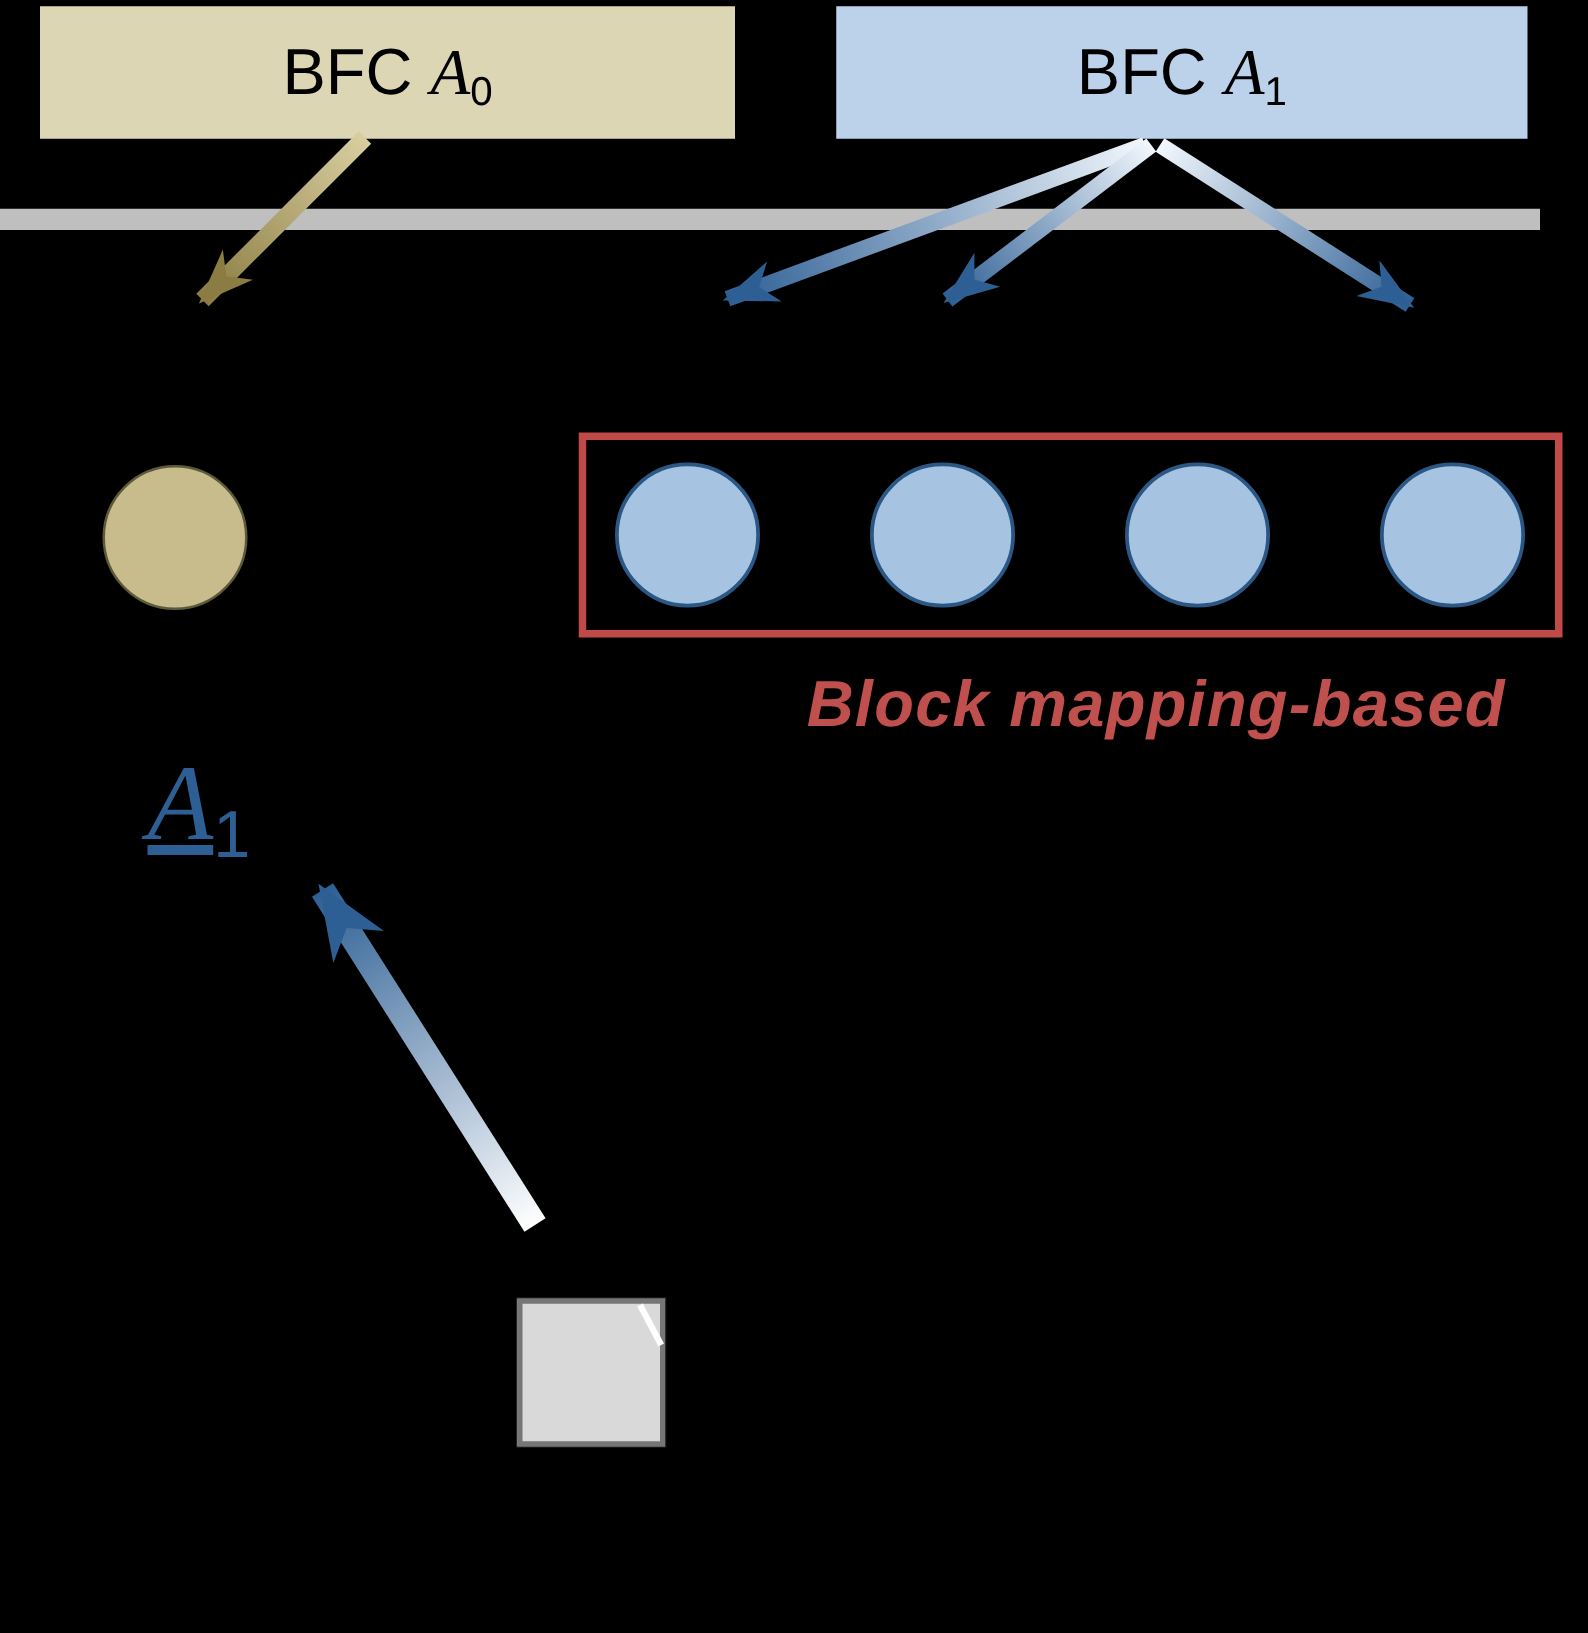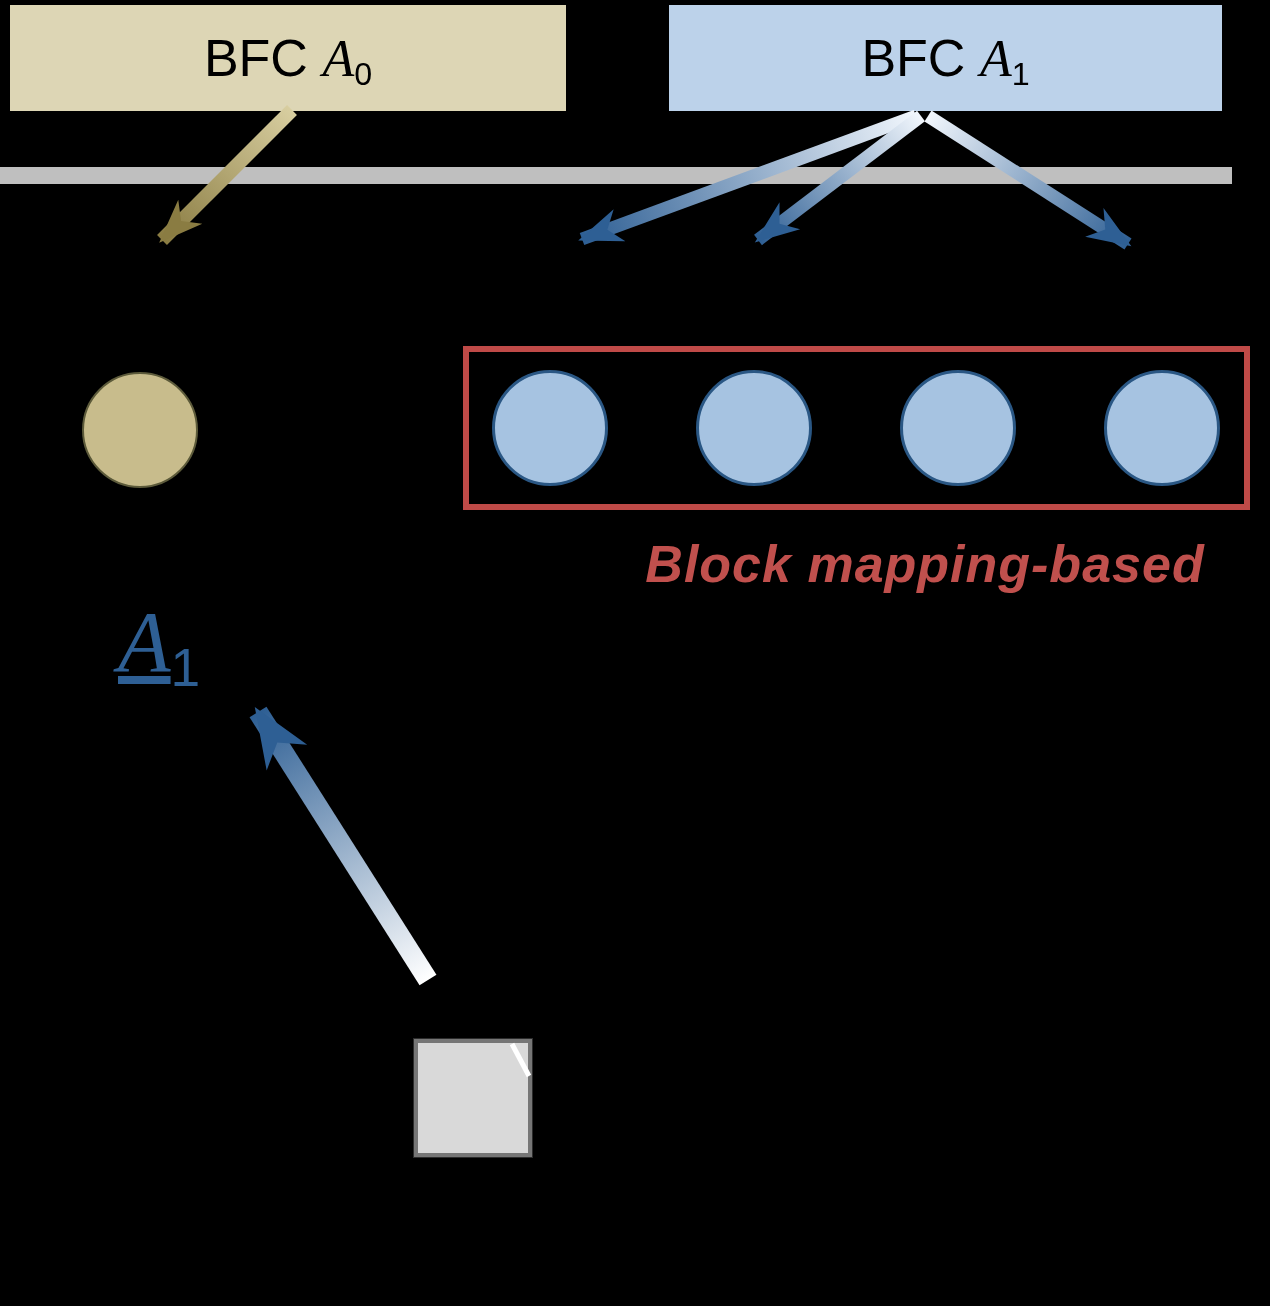--- a/index.html
+++ b/index.html
@@ -17,23 +17,24 @@
   }
   .bfc-box {
     position: absolute;
     top: 5px;
     height: 106px;
     display: flex;
     align-items: center;
     justify-content: center;
     font-size: 52px;
     color: #000;
+    margin-left: 22px;
   }
   .box-a0 { left: 10px;  width: 556px; background: var(--bfc-a0-fill, #ddd6b5); }
-  .box-a1 { left: 669px; width: 553px; background: var(--bfc-a1-fill, #bcd2ea); align-items: center; }
+  .box-a1 { left: 647px; width: 553px; background: var(--bfc-a1-fill, #bcd2ea); align-items: center; }
   .mvar {
     font-family: "Liberation Serif", serif;
     font-style: italic;
   }
   .msub {
     font-size: 0.62em;
     vertical-align: -0.28em;
     font-style: normal;
     line-height: 0;
   }

